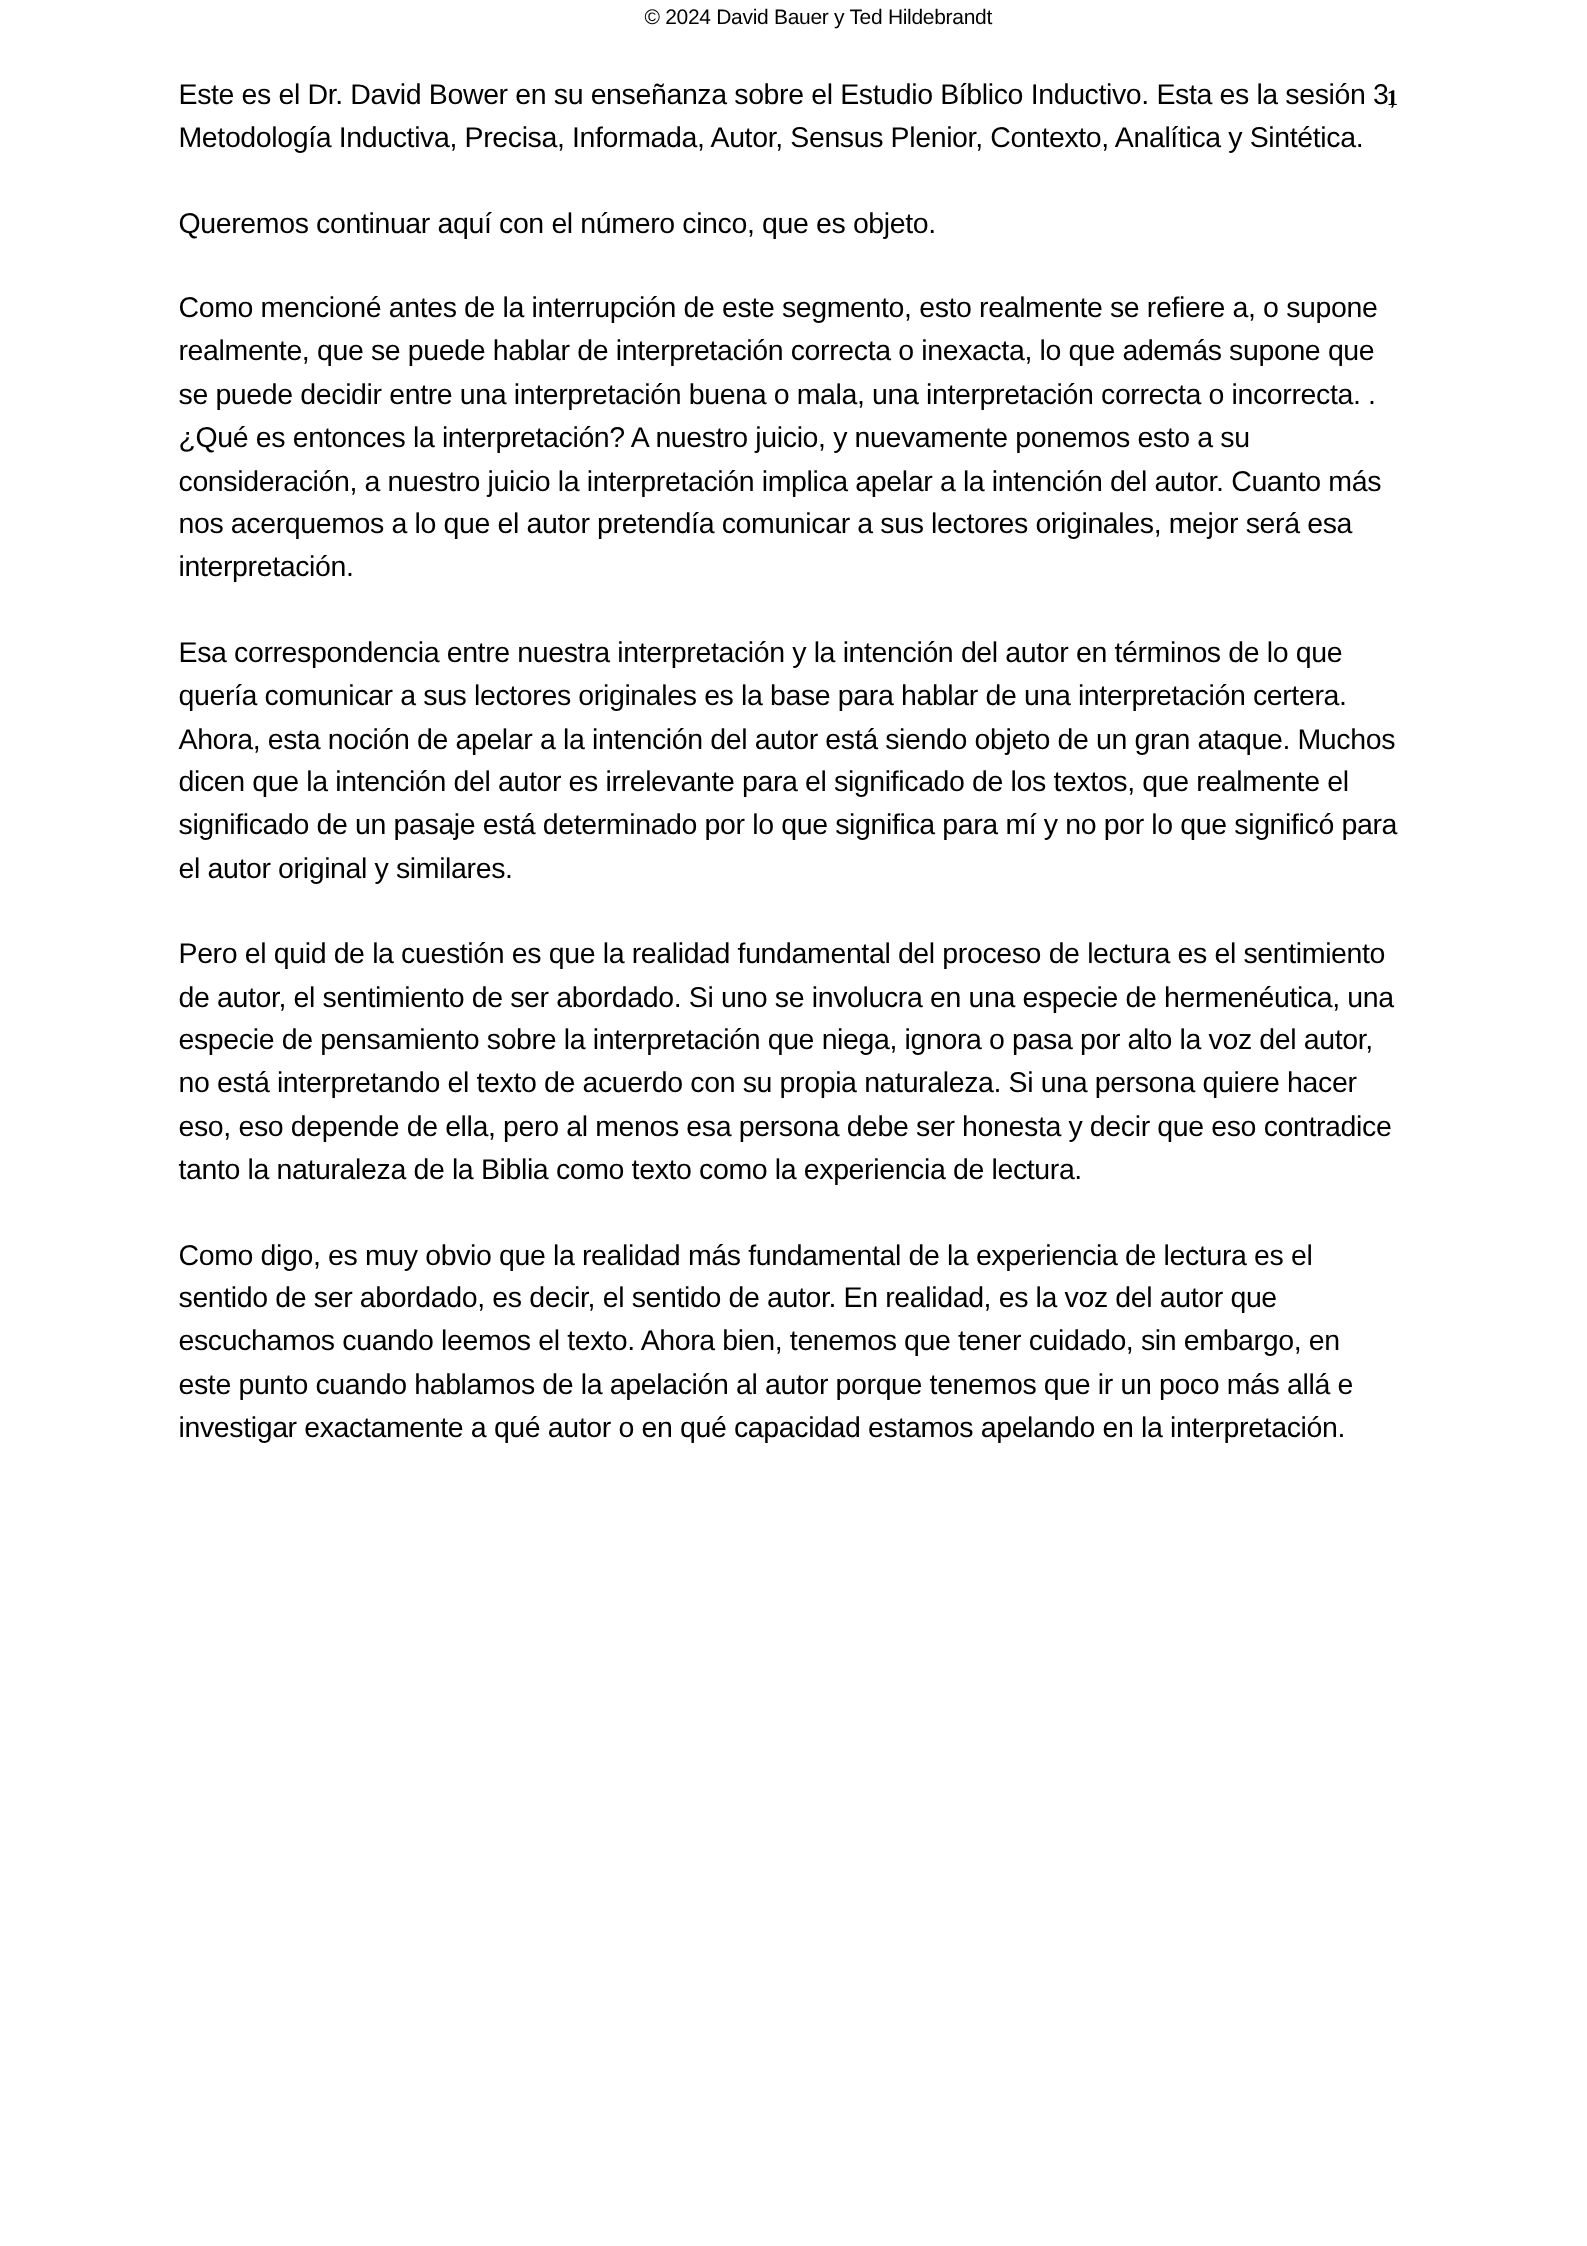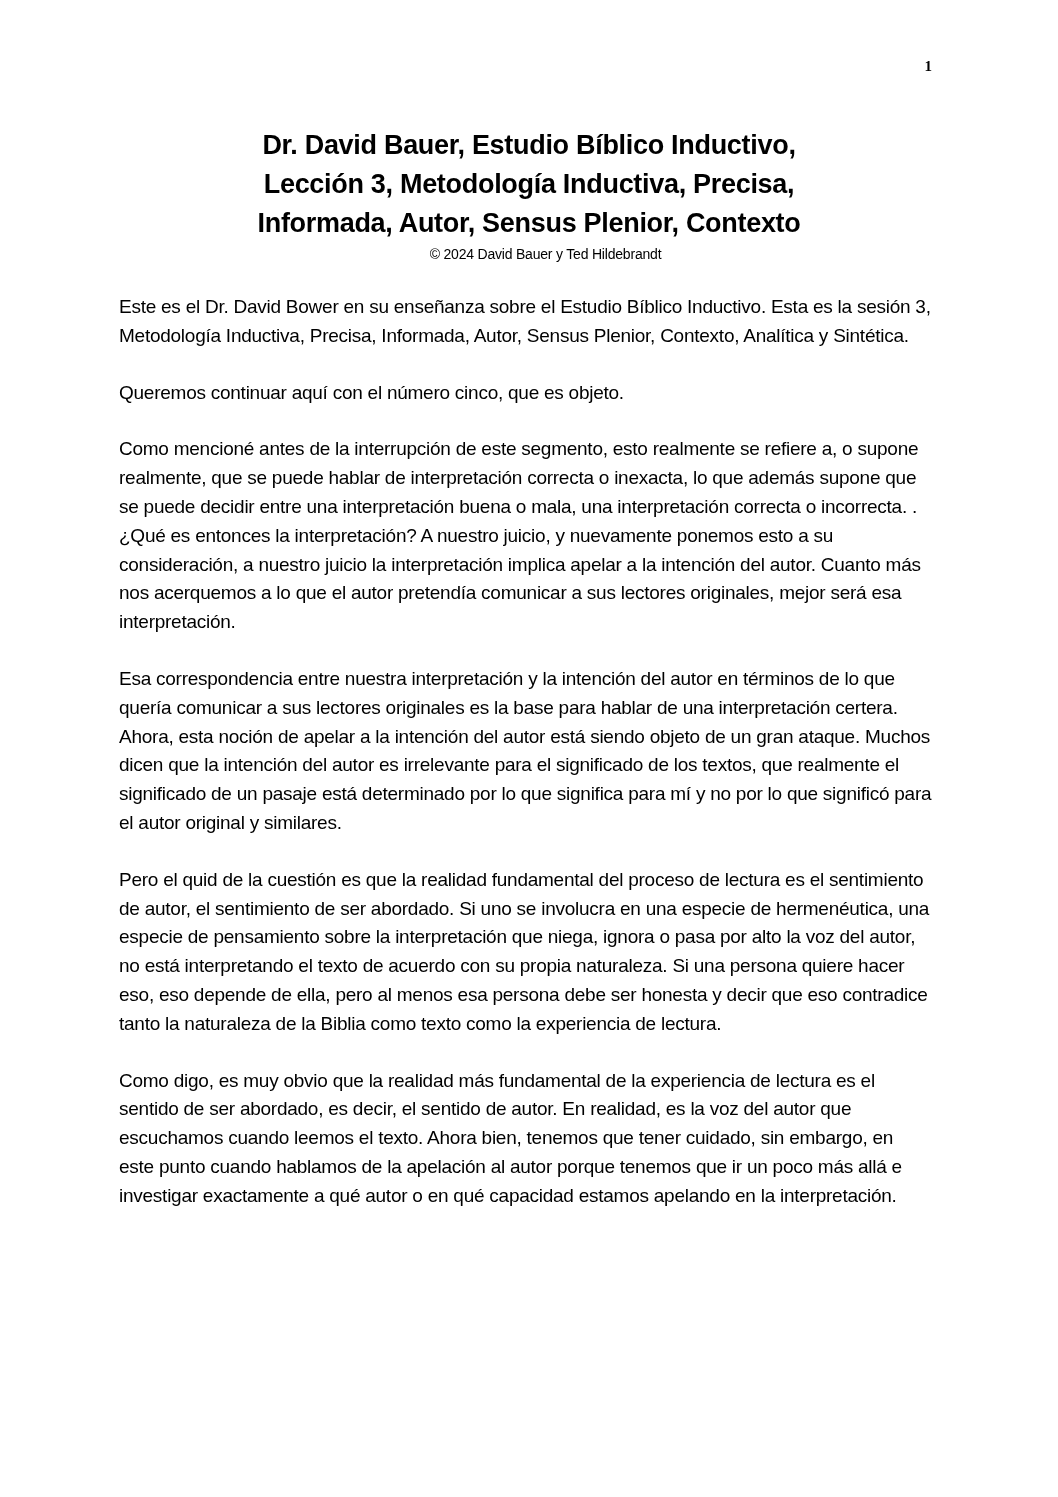--- a/index.html
+++ b/index.html
@@ -52,25 +52,20 @@
   .body-text p {
     margin: 0 0 28px 0;
   }
 </style>
 </head>
 <body>
 
 <div class="page">
   <div class="page-number">1</div>
 
-  <h1 class="title">
-    <span class="title-line">Dr. David Bauer, Estudio Bíblico Inductivo,</span>
-    <span class="title-line">Lección 3, Metodología Inductiva, Precisa,</span>
-    <span class="title-line">Informada, Autor, Sensus Plenior, Contexto</span>
-  </h1>
 
   <div class="copyright">© 2024 David Bauer y Ted Hildebrandt</div>
 
   <div class="body-text">
     <p>Este es el Dr. David Bower en su enseñanza sobre el Estudio Bíblico Inductivo. Esta es la sesión 3, Metodología Inductiva, Precisa, Informada, Autor, Sensus Plenior, Contexto, Analítica y Sintética.</p>
     <p>Queremos continuar aquí con el número cinco, que es objeto.</p>
     <p>Como mencioné antes de la interrupción de este segmento, esto realmente se refiere a, o supone realmente, que se puede hablar de interpretación correcta o inexacta, lo que además supone que se puede decidir entre una interpretación buena o mala, una interpretación correcta o incorrecta. . ¿Qué es entonces la interpretación? A nuestro juicio, y nuevamente ponemos esto a su consideración, a nuestro juicio la interpretación implica apelar a la intención del autor. Cuanto más nos acerquemos a lo que el autor pretendía comunicar a sus lectores originales, mejor será esa interpretación.</p>
     <p>Esa correspondencia entre nuestra interpretación y la intención del autor en términos de lo que quería comunicar a sus lectores originales es la base para hablar de una interpretación certera. Ahora, esta noción de apelar a la intención del autor está siendo objeto de un gran ataque. Muchos dicen que la intención del autor es irrelevante para el significado de los textos, que realmente el significado de un pasaje está determinado por lo que significa para mí y no por lo que significó para el autor original y similares.</p>
     <p>Pero el quid de la cuestión es que la realidad fundamental del proceso de lectura es el sentimiento de autor, el sentimiento de ser abordado. Si uno se involucra en una especie de hermenéutica, una especie de pensamiento sobre la interpretación que niega, ignora o pasa por alto la voz del autor, no está interpretando el texto de acuerdo con su propia naturaleza. Si una persona quiere hacer eso, eso depende de ella, pero al menos esa persona debe ser honesta y decir que eso contradice tanto la naturaleza de la Biblia como texto como la experiencia de lectura.</p>
     <p>Como digo, es muy obvio que la realidad más fundamental de la experiencia de lectura es el sentido de ser abordado, es decir, el sentido de autor. En realidad, es la voz del autor que escuchamos cuando leemos el texto. Ahora bien, tenemos que tener cuidado, sin embargo, en este punto cuando hablamos de la apelación al autor porque tenemos que ir un poco más allá e investigar exactamente a qué autor o en qué capacidad estamos apelando en la interpretación.</p>

